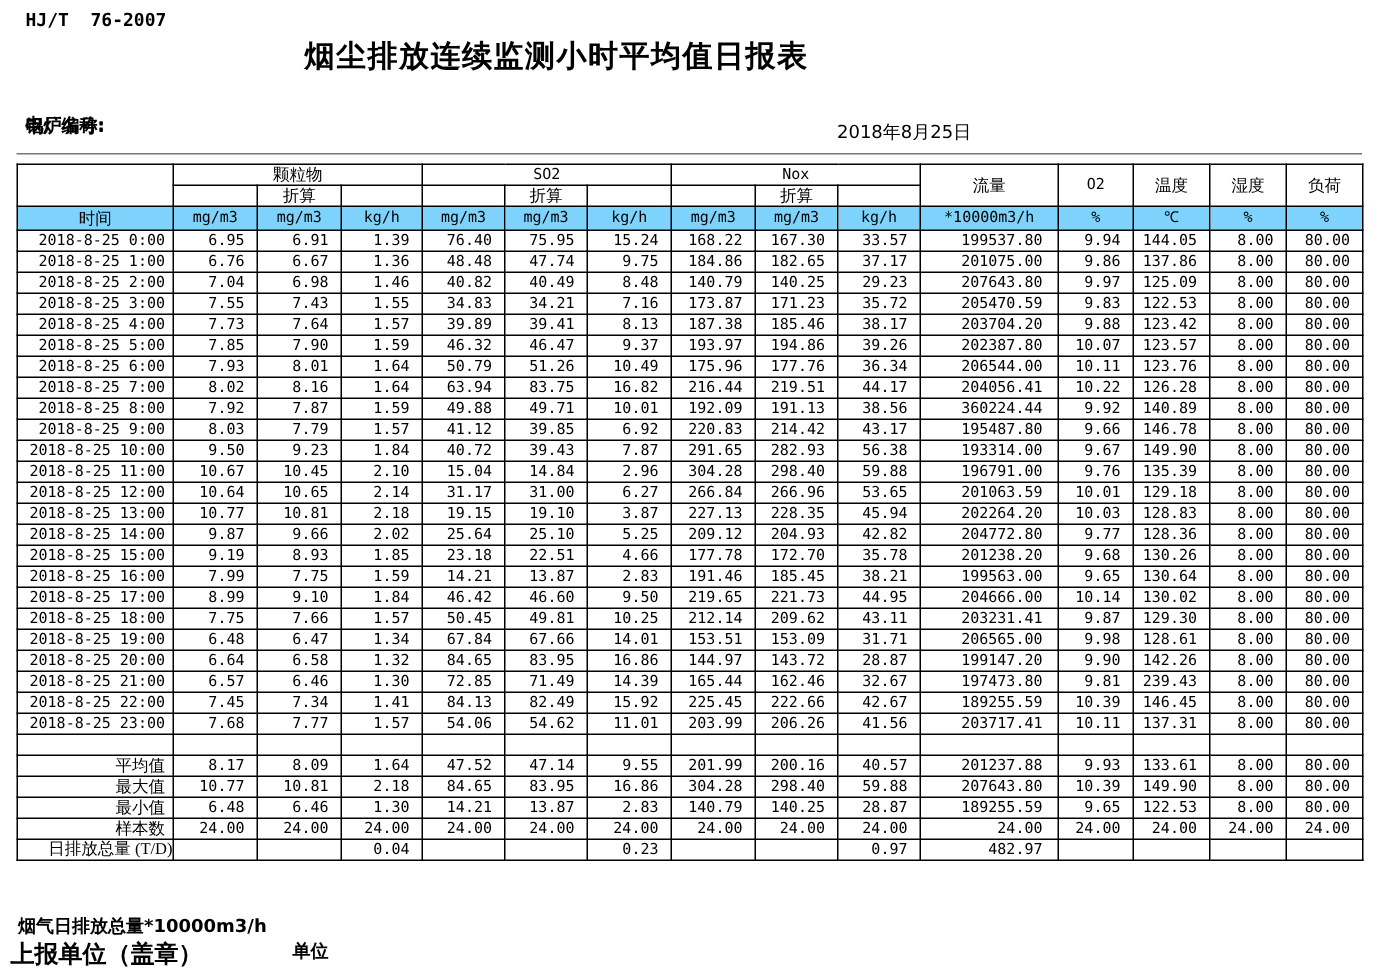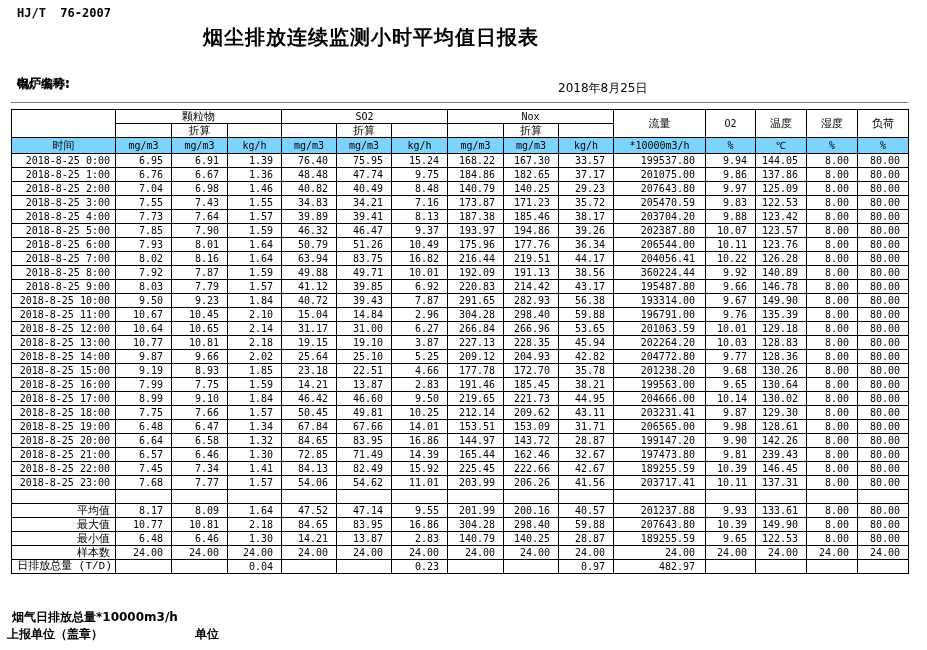--- a/index.html
+++ b/index.html
@@ -19,24 +19,24 @@
   td,th{border:1px solid #000;height:13px;line-height:13px;padding:0;margin:0;
         overflow:hidden;white-space:nowrap;font-weight:normal;}
   th{text-align:center;}
   .cjk{font-family:"DejaVu Sans",sans-serif;font-size:11px;}
   .green{background:#7dd3fc;margin-top:32px;}
   .center{text-align:center;}
   .num{text-align:right;padding-right:8px;}
   .time{text-align:right;padding-right:5px;}
   .flow{text-align:right;padding-right:10px;}
   .slabel{text-align:right;padding-right:5px;font-family:"DejaVu Sans",sans-serif;font-size:11px;}
-  .tleft{text-align:center;padding-left:2px;font-family:Liberation Mono, monospace;font-size:11px;}
+  .tleft{text-align:right;padding-left:2px;font-family:Liberation Serif, serif;font-size:11px;}
   tr.unitrow td{height:15px;line-height:15px;}
   #f1{left:12px;top:609px;font-size:12px;font-weight:bold;}
-  #f2{left:7px;top:626px;font-size:12px;font-weight:bold;}
+  #f2{left:7px;top:626px;font-size:16px;font-weight:bold;}
   #f3{left:195px;top:626px;font-size:12px;font-weight:bold;}
 </style>
 </head>
 <body>
 
 <div class="abs" id="std">HJ/T  76-2007</div>
 <div class="abs" id="title">烟尘排放连续监测小时平均值日报表</div>
 <div class="abs" id="plant">电厂名称:</div>
 <div class="abs" id="boiler">锅炉编号:</div>
 <div class="abs" id="date">2018年8月25日</div>

